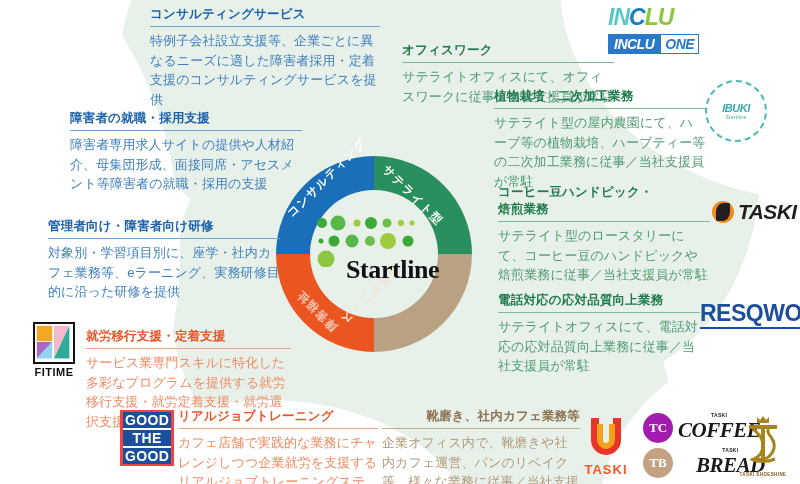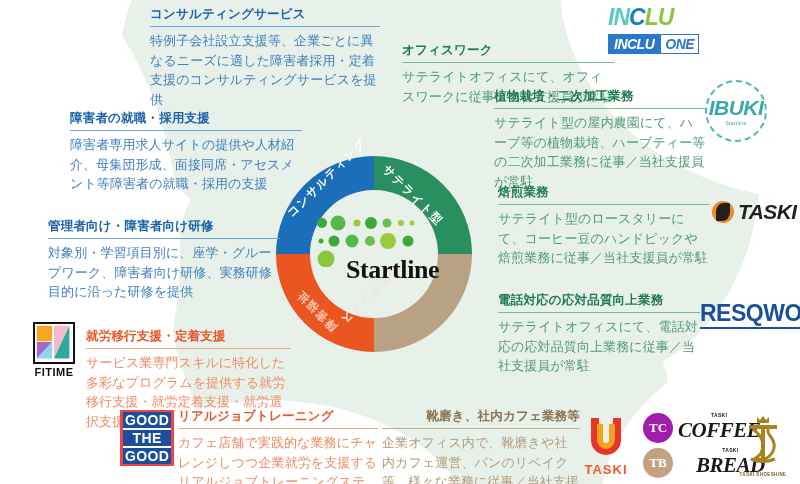--- a/index.html
+++ b/index.html
@@ -97,21 +97,21 @@
       background:#2b78c8; color:#ffffff; font-weight:bold; font-style:italic;
       font-size:14px; padding:1px 5px; letter-spacing:-.5px;
       border:1.5px solid #2b78c8;
   }
 
   .ibuki-circle {
     width:62px; height:62px; border-radius:50%;
     border:2px dashed #4fb8b8; position:relative;
     display:flex; align-items:center; justify-content:center; flex-direction:column;
   }
-  .ibuki-word { font-size:21px; font-weight:bold; font-style:italic; color:#3aa9a9; letter-spacing:-.5px;}
+  .ibuki-word { font-size:11px; font-weight:bold; font-style:italic; color:#3aa9a9; letter-spacing:-.5px;}
   .ibuki-sub  { font-size:5px; color:#3aa9a9; letter-spacing:.3px; }
 
   .bysn-word { font-size:21px; font-weight:bold; font-style:italic; color:#231f20; letter-spacing:-.6px; }
   .bysn-dot  { width:22px; height:22px; border-radius:50%; background:#f18a21; position:relative; overflow:hidden; }
   .bysn-dot::after{ content:""; position:absolute; left:4px; top:2px; width:14px; height:18px;
                     background:#231f20; border-radius:50% 10% 50% 10%; }
 
   .resqwo-word { font-size:23px; font-weight:bold; color:#1b4f9c; letter-spacing:-.5px;
                  border-bottom:2.5px solid #1b4f9c; padding-bottom:1px; }
 
@@ -155,21 +155,21 @@
     <p>特例子会社設立支援等、企業ごとに異なるニーズに適した障害者採用・定着支援のコンサルティングサービスを提供</p>
   </div>
 
   <div class="block t-blue" style="left:70px; top:110px; width:232px;">
     <h3>障害者の就職・採用支援</h3>
     <p>障害者専用求人サイトの提供や人材紹介、母集団形成、面接同席・アセスメント等障害者の就職・採用の支援</p>
   </div>
 
   <div class="block t-blue" style="left:48px; top:218px; width:232px;">
     <h3>管理者向け・障害者向け研修</h3>
-    <p>対象別・学習項目別に、座学・グループワーク、障害者向け研修、実務研修目的に沿った研修を提供</p>
+    <p>対象別・学習項目別に、座学・社内カフェ業務等、eラーニング、実務研修目的に沿った研修を提供</p>
   </div>
 
   <div class="logo-box" style="left:33px; top:322px; display:flex; flex-direction:column; align-items:center;">
     <div class="fitime-sq">
       <svg width="100%" height="100%" viewBox="0 0 42 42" preserveAspectRatio="none">
         <rect x="2" y="2" width="17" height="17" fill="#f5a623"></rect>
         <polygon points="2,20 19,20 2,38" fill="#a966c4"></polygon>
         <polygon points="19,20 19,38 2,38" fill="#8fd3ef"></polygon>
         <polygon points="21,2 38,2 21,38" fill="#f6b8cb"></polygon>
         <polygon points="38,2 38,38 21,38" fill="#2fa99a"></polygon>
@@ -216,20 +216,21 @@
   </div>
 
   <div class="logo-box" style="left:705px; top:80px;">
     <div class="ibuki-circle">
       <span class="ibuki-word">IBUKI</span>
       <span class="ibuki-sub">Startline</span>
     </div>
   </div>
 
   <div class="block t-green" style="left:498px; top:184px; width:212px;">
+    <h3 style="border-bottom:none; padding-bottom:0; margin-bottom:0;">コーヒー豆ハンドピック・</h3>
     <h3>焙煎業務</h3>
     <p>サテライト型のロースタリーにて、コーヒー豆のハンドピックや焙煎業務に従事／当社支援員が常駐</p>
   </div>
 
   <div class="logo-box" style="left:712px; top:200px; display:flex; align-items:center; gap:4px;">
     <span class="bysn-dot"></span>
     <span class="bysn-word">TASKI</span>
   </div>
 
   <div class="block t-green" style="left:498px; top:292px; width:202px;">

